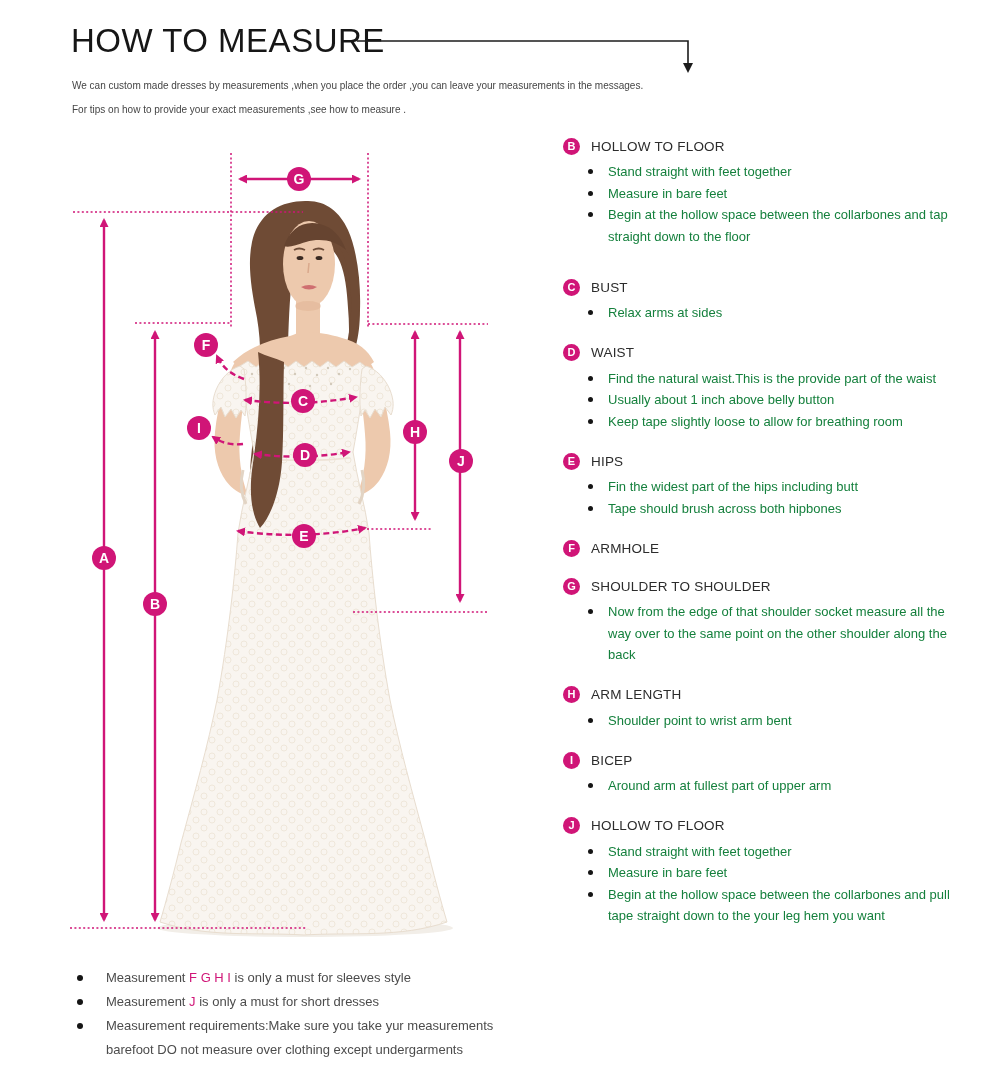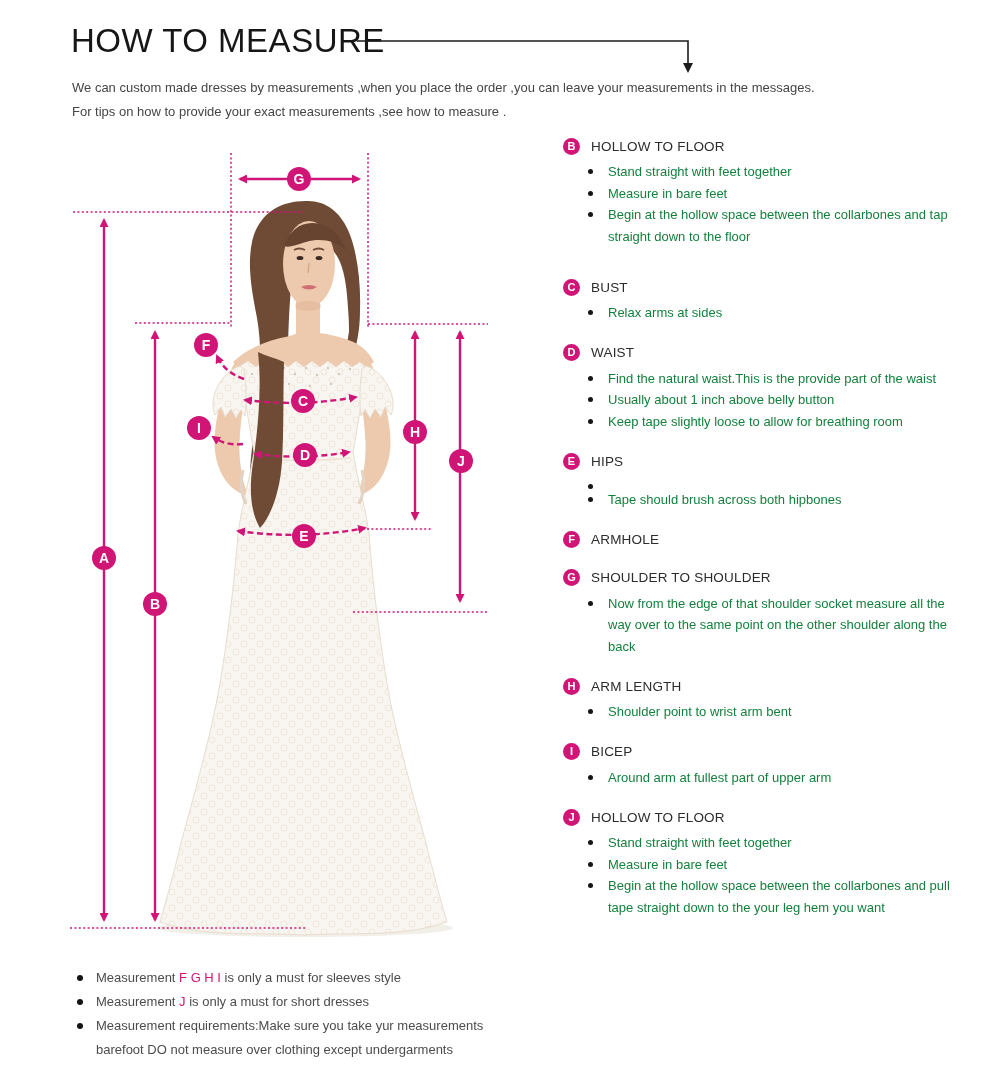--- a/index.html
+++ b/index.html
@@ -10,21 +10,21 @@
     font-family:"Liberation Sans","DejaVu Sans",sans-serif; color:#333; overflow:hidden;
   }
   
   .title {
     position:absolute; left:71px; top:22px; font-size:33px; font-weight:400;
     color:#161616; letter-spacing:0.5px; white-space:nowrap;
   }
   .title-arrow { position:absolute; left:348px; top:28px; }
   .ta { stroke:#1c1c1c; stroke-width:1.6; fill:none; }
   .ta-head { fill:#1c1c1c; }
-  .intro { position:absolute; left:72px; font-size:13px; color:#454545; white-space:nowrap; }
+  .intro { position:absolute; left:72px; font-size:10px; color:#454545; white-space:nowrap; }
   .intro.l1 { top:80px; }
   .intro.l2 { top:104px; }
   
   .diagram { position:absolute; left:55px; top:128px; }
   .sv   { stroke:var(--accent); stroke-width:2.4; fill:none; }
   .dash { stroke:var(--accent); stroke-width:2.4; fill:none; stroke-dasharray:6 3.5; }
   .dots { stroke:var(--accent); stroke-width:1.5; fill:none; stroke-dasharray:2 2.4; }
   .mk-head { fill:var(--accent); }
   .mkc { fill:var(--accent); }
   .mkt { fill:#fff; font-family:"Liberation Sans","DejaVu Sans",sans-serif;
@@ -40,21 +40,21 @@
     margin-right:11px;
   }
   .sec-title { font-size:13.5px; color:#2c2c2c; letter-spacing:0.2px; }
   .sec ul { list-style:none; }
   .sec li { display:flex; }
   .bdot { flex:none; width:5px; height:5px; border-radius:50%; background:#151515;
           margin:8px 15px 0 25px; }
   .btxt { width:362px; font-size:13px; line-height:21.5px; color:#15803d; }
   
   .notes { position:absolute; left:77px; top:966px; width:450px; }
-  .note { display:flex; }
+  .note { display:flex;gap:10px; }
   .ndot { flex:none; width:6px; height:6px; border-radius:50%; background:#151515;
           margin:9px 13px 0 0; }
   .ntxt { width:418px; font-size:13px; line-height:24px; color:#4c4c4c; }
   .accent { color:var(--accent); }
 </style>
 </head>
 <body>
 
 <div class="page">
 
@@ -270,20 +270,21 @@
         </ul>
       </div>
       <div class="sec">
         <div class="sec-h">
           <span class="badge">E</span>
           <span class="sec-title">HIPS</span>
         </div>
         <ul>
           <li>
             <span class="bdot"></span>
+            <span class="btxt">Fin the widest part of the hips including butt</span>
           </li>
           <li>
             <span class="bdot"></span>
             <span class="btxt">Tape should brush across both hipbones</span>
           </li>
         </ul>
       </div>
       <div class="sec">
         <div class="sec-h">
           <span class="badge">F</span>

